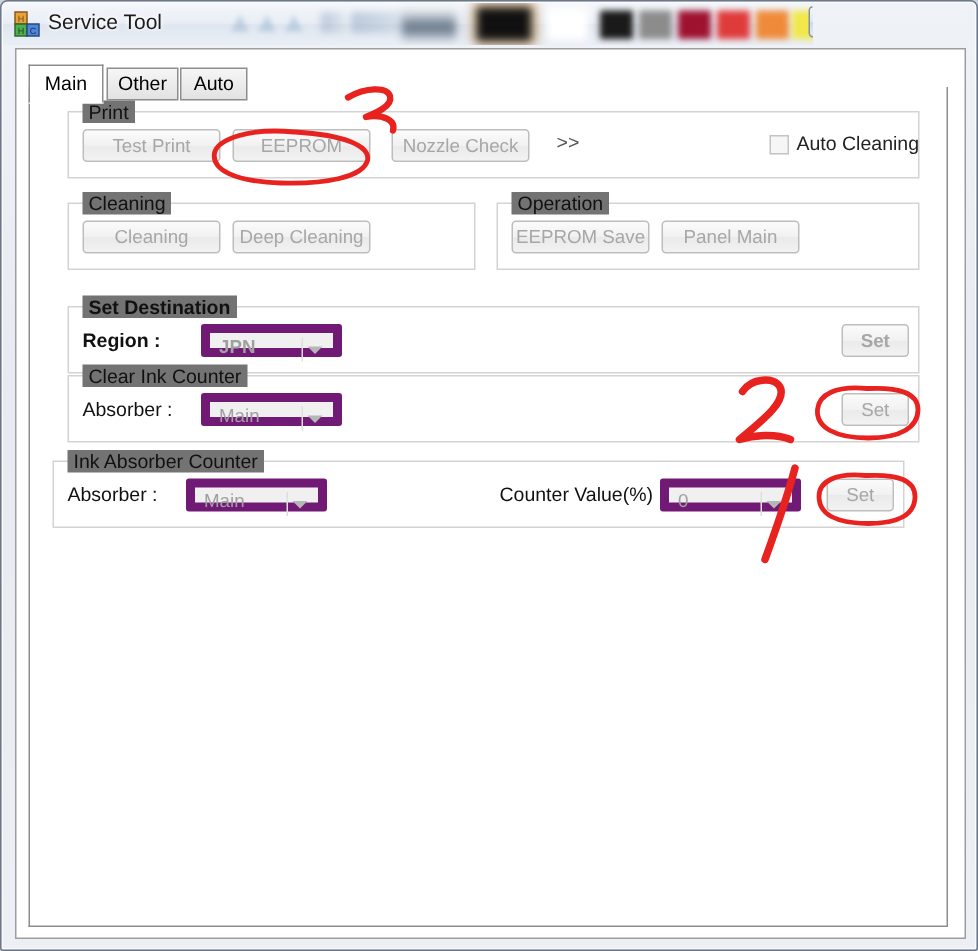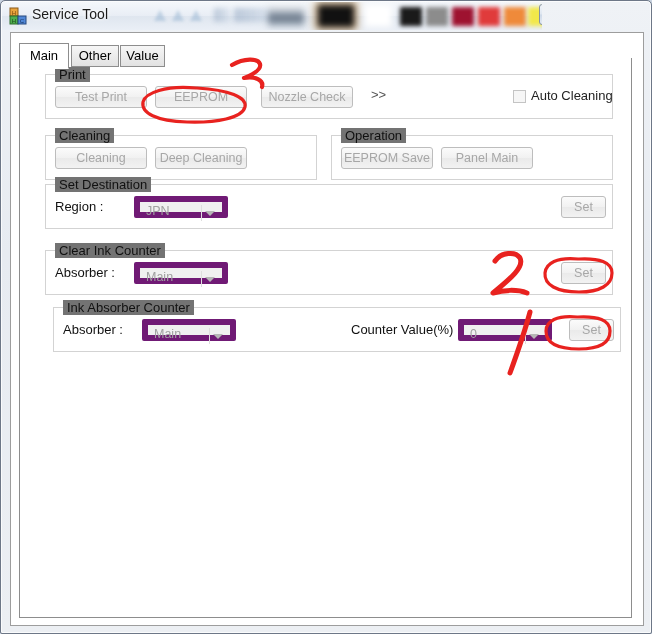--- a/index.html
+++ b/index.html
@@ -194,21 +194,21 @@
     </div>
   </div>
 
   <div class="client">
 
     <div class="tabpanel"></div>
 
     <div class="tabstrip">
       <div class="tab active" style="left:0;width:50px;">Main</div>
       <div class="tab" style="left:52px;width:48px;">Other</div>
-      <div class="tab" style="left:101px;width:45px;">Value</div>
+      <div class="tab" style="left:101px;width:45px;">Auto</div>
     </div>
 
     <div class="group" style="left:34px;top:41px;width:568px;height:45px;">
       <span class="group-title">Print</span>
       <div class="btn" style="left:9px;top:11px;width:92px;">Test Print</div>
       <div class="btn" style="left:109px;top:11px;width:92px;">EEPROM</div>
       <div class="btn" style="left:215px;top:11px;width:92px;">Nozzle Check</div>
       <span class="arrows" style="left:325px;top:12px;">&gt;&gt;</span>
       <span class="chk" style="left:467px;top:15px;"></span>
       <span class="lbl" style="left:485px;top:13px;color:#222;">Auto Cleaning</span>
@@ -219,21 +219,21 @@
       <div class="btn" style="left:9px;top:11px;width:92px;">Cleaning</div>
       <div class="btn" style="left:109px;top:11px;width:92px;">Deep Cleaning</div>
     </div>
 
     <div class="group" style="left:320px;top:102px;width:282px;height:45px;">
       <span class="group-title">Operation</span>
       <div class="btn" style="left:9px;top:11px;width:92px;">EEPROM Save</div>
       <div class="btn" style="left:109px;top:11px;width:92px;">Panel Main</div>
     </div>
 
-    <div class="group" style="left:34px;top:151px;width:568px;height:45px;">
+    <div class="group" style="left:34px;top:171px;width:568px;height:45px;font-weight:bold;">
       <span class="group-title">Set Destination</span>
       <span class="lbl" style="left:9px;top:14px;">Region :</span>
       <div class="combo" style="left:88px;top:11px;width:94px;">
         <span class="cval">JPN</span>
         <span class="cdiv"></span>
         <span class="carrow"></span>
       </div>
       <div class="btn" style="left:515px;top:11px;width:45px;">Set</div>
     </div>
 
@@ -241,21 +241,21 @@
       <span class="group-title">Clear Ink Counter</span>
       <span class="lbl" style="left:9px;top:14px;">Absorber :</span>
       <div class="combo" style="left:88px;top:11px;width:94px;">
         <span class="cval">Main</span>
         <span class="cdiv"></span>
         <span class="carrow"></span>
       </div>
       <div class="btn" style="left:515px;top:11px;width:45px;">Set</div>
     </div>
 
-    <div class="group" style="left:42px;top:274px;width:568px;height:45px;">
+    <div class="group" style="left:24px;top:274px;width:568px;height:45px;">
       <span class="group-title">Ink Absorber Counter</span>
       <span class="lbl" style="left:9px;top:14px;">Absorber :</span>
       <div class="combo" style="left:88px;top:11px;width:94px;">
         <span class="cval">Main</span>
         <span class="cdiv"></span>
         <span class="carrow"></span>
       </div>
       <span class="lbl" style="left:297px;top:14px;">Counter Value(%) :</span>
       <div class="combo" style="left:404px;top:11px;width:94px;">
         <span class="cval">0</span>

